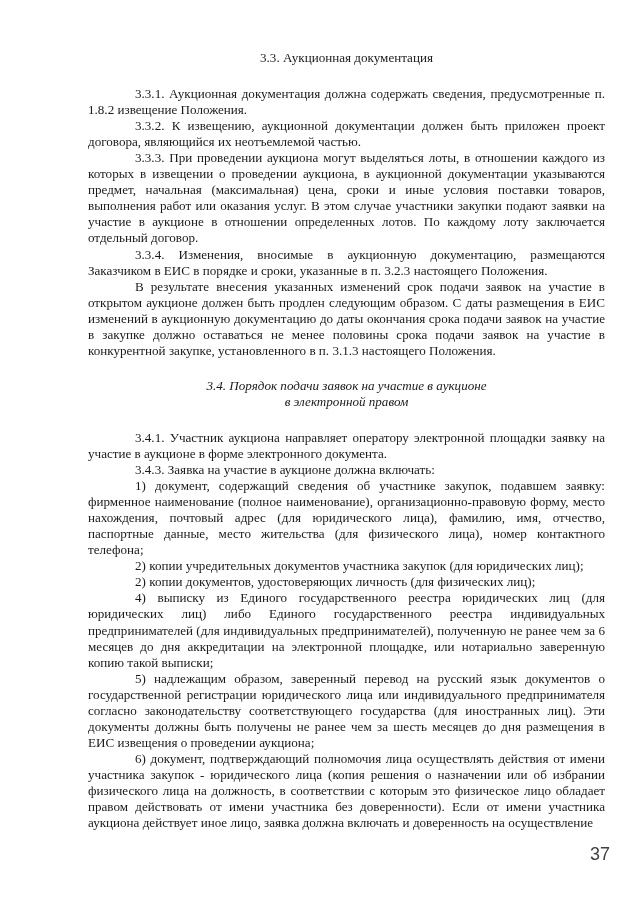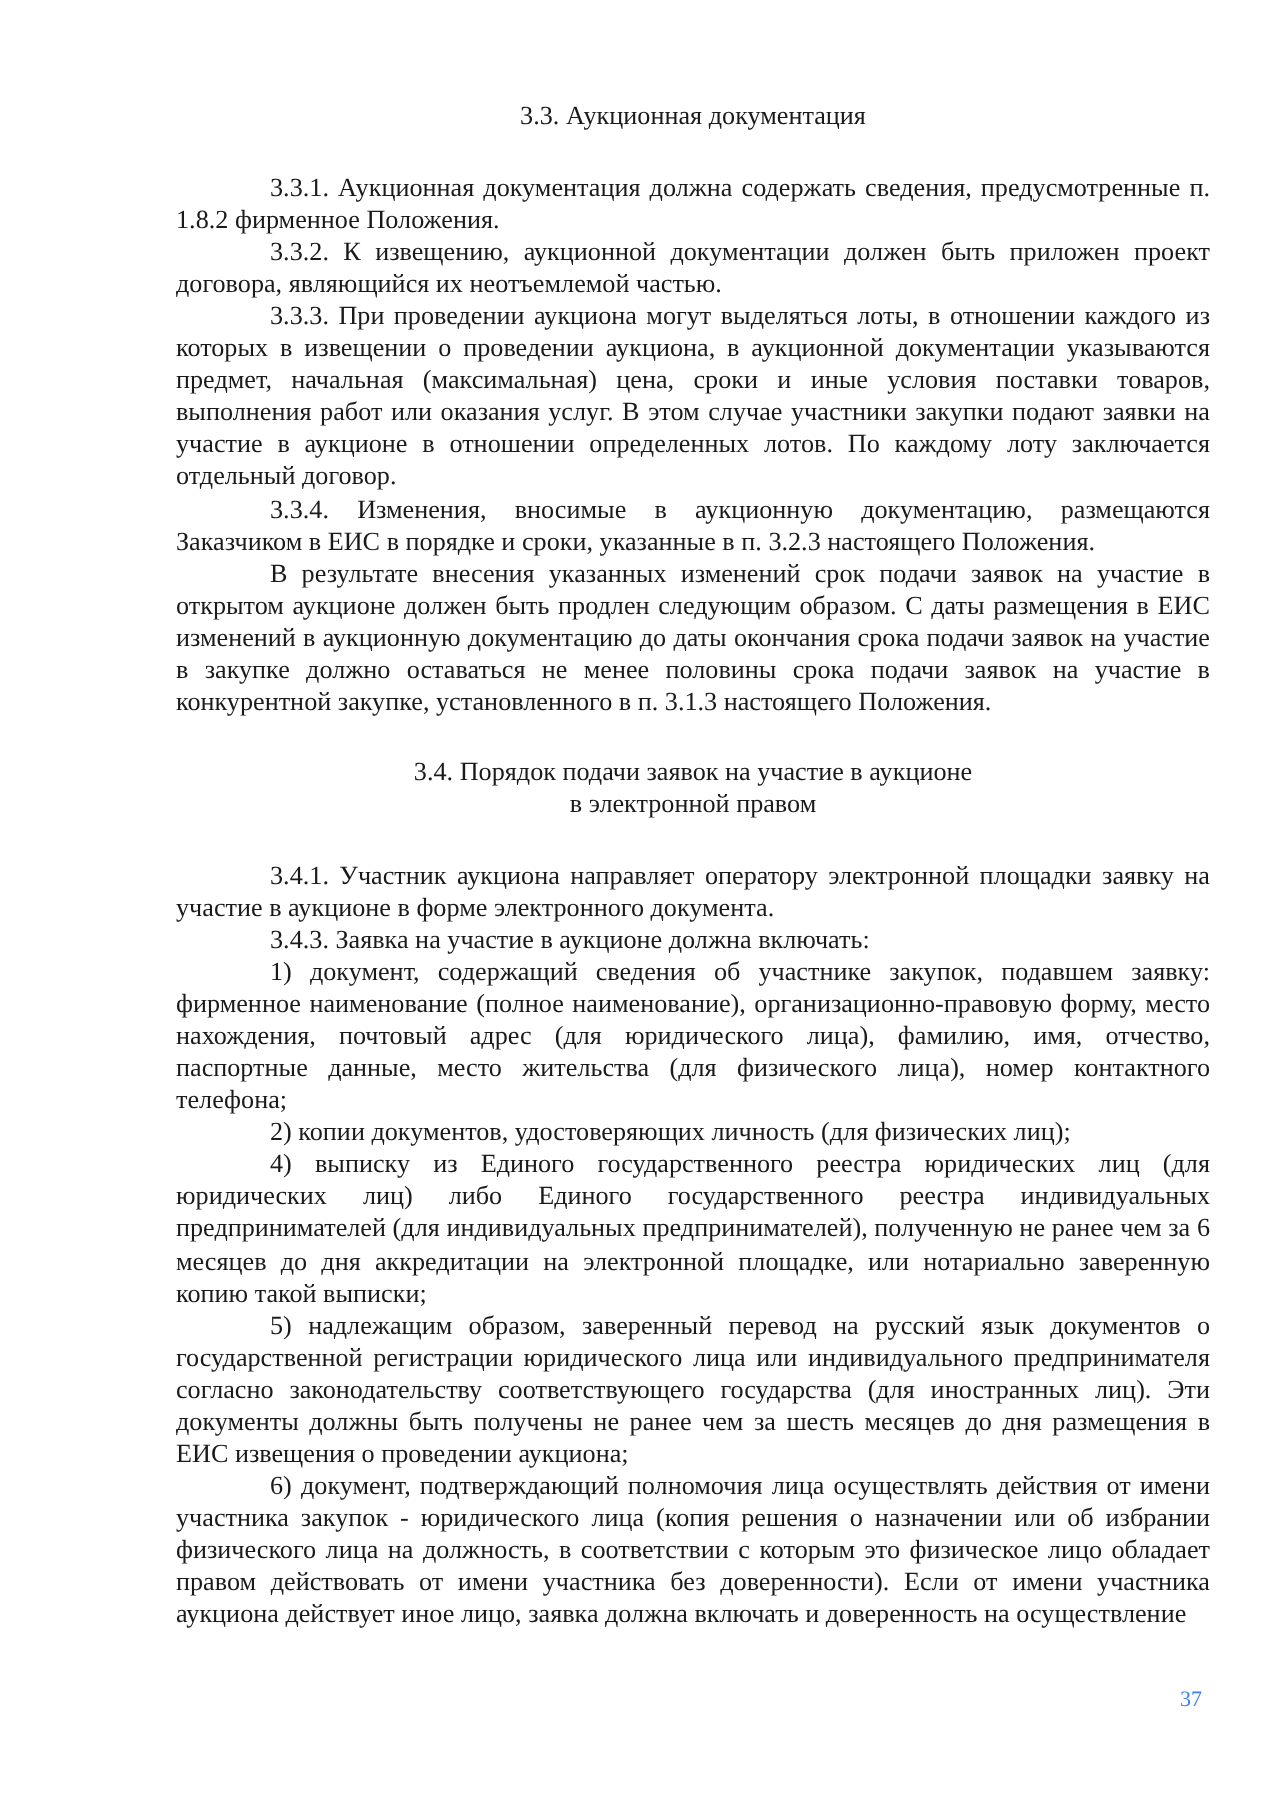--- a/index.html
+++ b/index.html
@@ -6,43 +6,44 @@
   body { width: 636px; height: 900px; position: relative; overflow: hidden; }
   .page {
     position: absolute; left: 88px; top: 30px; width: 517px;
     font-family: "Liberation Serif", "DejaVu Serif", serif;
     font-size: 13.1px; line-height: 16.05px; color: #1a1a1a;
   }
   p { margin: 0; text-align: justify; text-indent: 47px; }
   p.noindent { text-indent: 0; }
   .heading { text-align: center; text-indent: 0; margin: 4px; }
   .h33 { margin-top: 20px; margin-bottom: 20px; }
-  .h34 { margin-top: 19px; margin-bottom: 20px; }
-  .pagenum { position: absolute; top: 844px; left: 590px; font-family: Liberation Serif, serif; font-size: 11px; color: #3b82f6; }
+  .h34 { margin-top: 19px; margin-bottom: 20px; font-style: italic; }
+  .pagenum { position: absolute; top: 844px; left: 590px; font-family: Liberation Sans, sans-serif; font-size: 18px; color: #404040; }
 </style>
 </head>
 <body>
 
 <div class="page">
 
   <div class="heading h33">3.3. Аукционная документация</div>
 
-  <p>3.3.1. Аукционная документация должна содержать сведения, предусмотренные п. 1.8.2 фирменное Положения.</p>
+  <p>3.3.1. Аукционная документация должна содержать сведения, предусмотренные п. 1.8.2 извещение Положения.</p>
   <p>3.3.2. К извещению, аукционной документации должен быть приложен проект договора, являющийся их неотъемлемой частью.</p>
   <p>3.3.3. При проведении аукциона могут выделяться лоты, в отношении каждого из которых в извещении о проведении аукциона, в аукционной документации указываются предмет, начальная (максимальная) цена, сроки и иные условия поставки товаров, выполнения работ или оказания услуг. В этом случае участники закупки подают заявки на участие в аукционе в отношении определенных лотов. По каждому лоту заключается отдельный договор.</p>
   <p>3.3.4. Изменения, вносимые в аукционную документацию, размещаются Заказчиком в ЕИС в порядке и сроки, указанные в п. 3.2.3 настоящего Положения.</p>
   <p>В результате внесения указанных изменений срок подачи заявок на участие в открытом аукционе должен быть продлен следующим образом. С даты размещения в ЕИС изменений в аукционную документацию до даты окончания срока подачи заявок на участие в закупке должно оставаться не менее половины срока подачи заявок на участие в конкурентной закупке, установленного в п. 3.1.3 настоящего Положения.</p>
 
   <div class="heading h34">
     <div>3.4. Порядок подачи заявок на участие в аукционе</div>
     <div>в электронной правом</div>
   </div>
 
   <p>3.4.1. Участник аукциона направляет оператору электронной площадки заявку на участие в аукционе в форме электронного документа.</p>
   <p>3.4.3. Заявка на участие в аукционе должна включать:</p>
   <p>1) документ, содержащий сведения об участнике закупок, подавшем заявку: фирменное наименование (полное наименование), организационно-правовую форму, место нахождения, почтовый адрес (для юридического лица), фамилию, имя, отчество, паспортные данные, место жительства (для физического лица), номер контактного телефона;</p>
+  <p>2) копии учредительных документов участника закупок (для юридических лиц);</p>
   <p>2) копии документов, удостоверяющих личность (для физических лиц);</p>
   <p>4) выписку из Единого государственного реестра юридических лиц (для юридических лиц) либо Единого государственного реестра индивидуальных предпринимателей (для индивидуальных предпринимателей), полученную не ранее чем за 6 месяцев до дня аккредитации на электронной площадке, или нотариально заверенную копию такой выписки;</p>
   <p>5) надлежащим образом, заверенный перевод на русский язык документов о государственной регистрации юридического лица или индивидуального предпринимателя согласно законодательству соответствующего государства (для иностранных лиц). Эти документы должны быть получены не ранее чем за шесть месяцев до дня размещения в ЕИС извещения о проведении аукциона;</p>
   <p>6) документ, подтверждающий полномочия лица осуществлять действия от имени участника закупок - юридического лица (копия решения о назначении или об избрании физического лица на должность, в соответствии с которым это физическое лицо обладает правом действовать от имени участника без доверенности). Если от имени участника аукциона действует иное лицо, заявка должна включать и доверенность на осуществление</p>
 </div>
 
 <div class="pagenum">37</div>
 
 </body></html>

